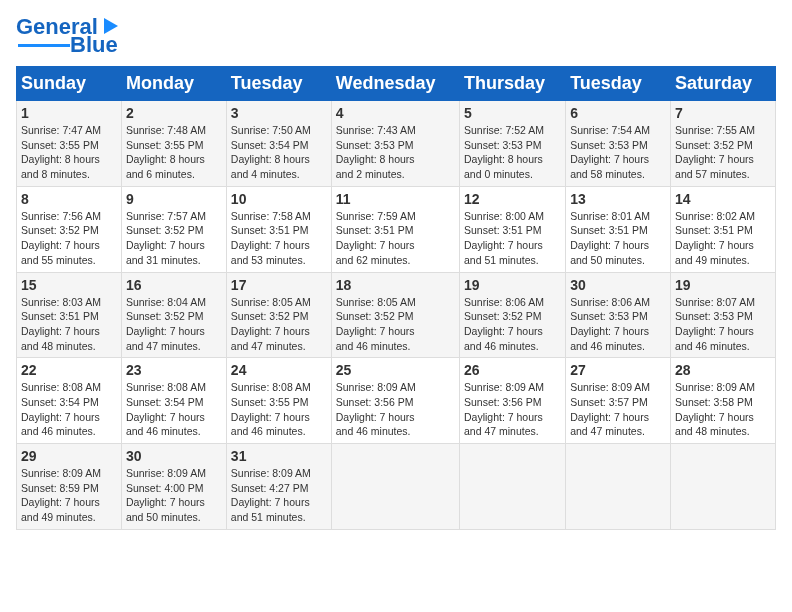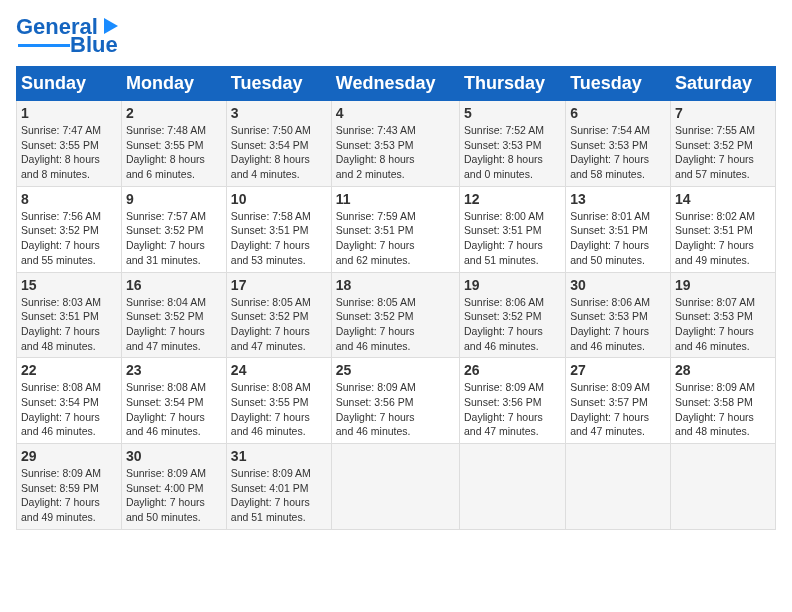--- a/index.html
+++ b/index.html
@@ -396,21 +396,21 @@
             <div>Sunrise: 8:09 AM</div>
             <div>Sunset: 4:00 PM</div>
             <div>Daylight: 7 hours</div>
             <div>and 50 minutes.</div>
           </div>
         </td>
         <td>
           <span class="day-num">31</span>
           <div class="cell-content">
             <div>Sunrise: 8:09 AM</div>
-            <div>Sunset: 4:01 PM</div>
+            <div>Sunset: 4:27 PM</div>
             <div>Daylight: 7 hours</div>
             <div>and 51 minutes.</div>
           </div>
         </td>
         <td></td>
         <td></td>
         <td></td>
         <td></td>
       </tr>
     </tbody>

